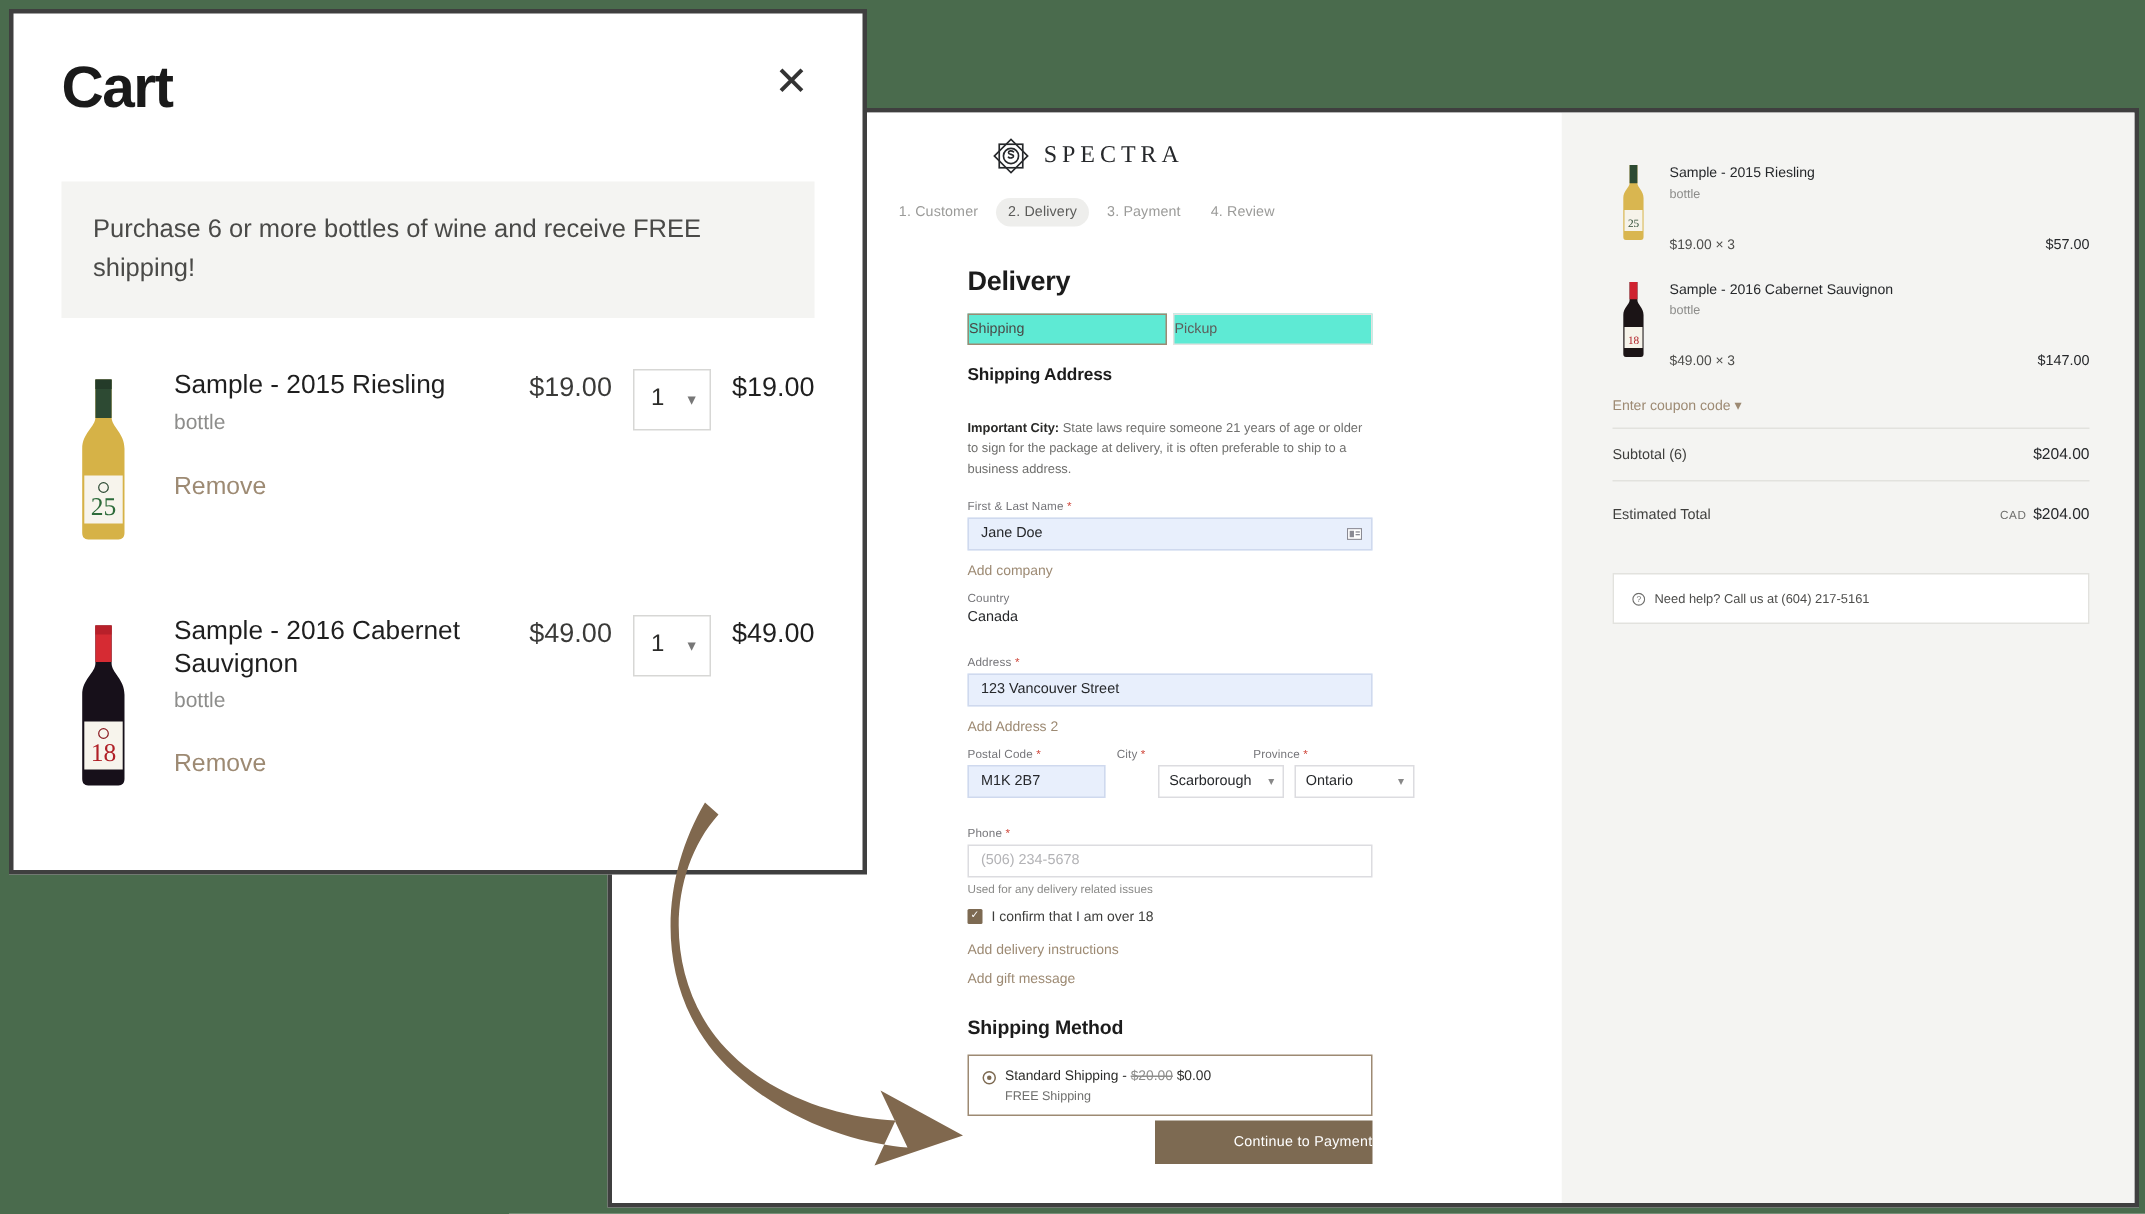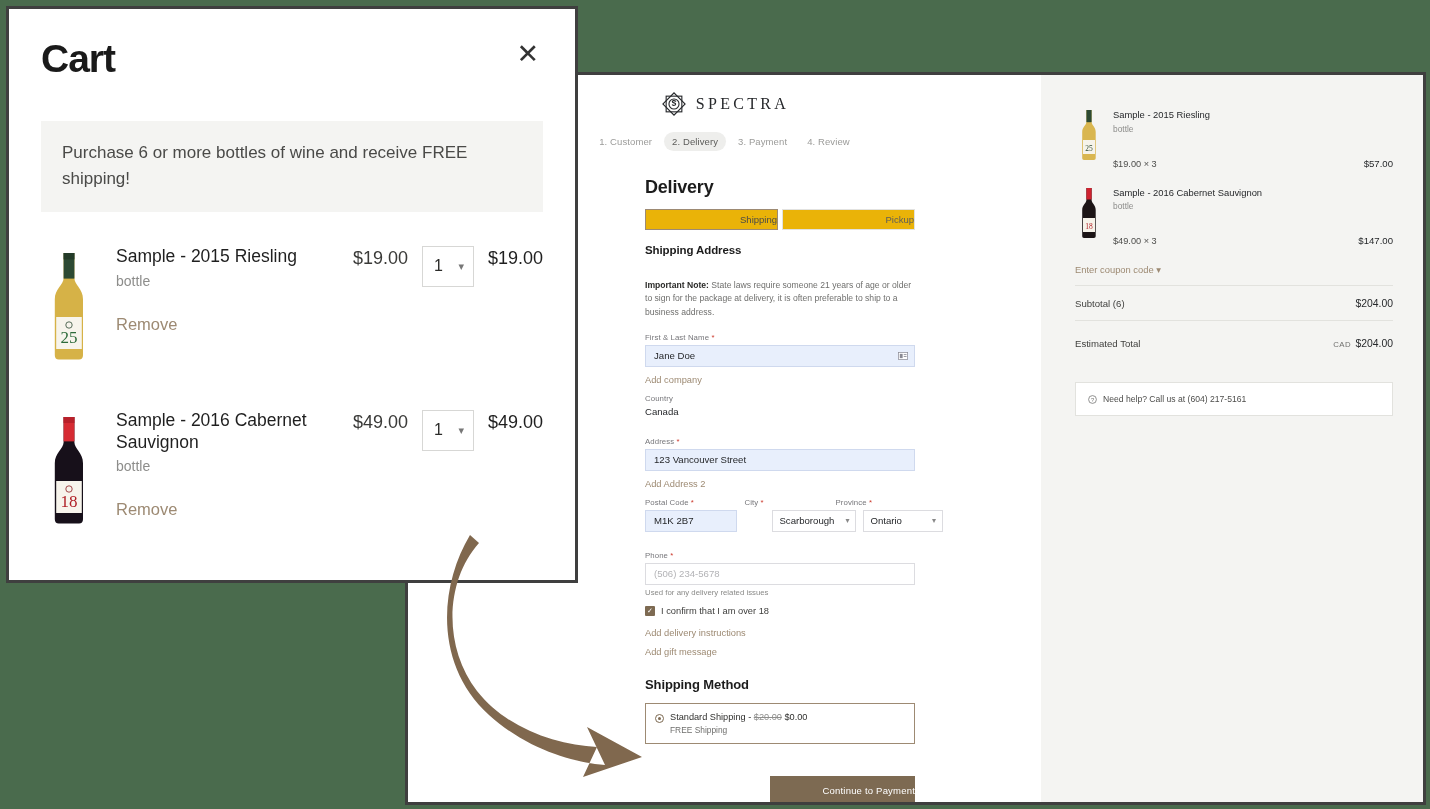--- a/index.html
+++ b/index.html
@@ -62,22 +62,22 @@
   }
   h3.sub-title {
     font-size: 11.5px; color: #1c1c1c; font-weight: 700;
     margin-bottom: 23px; letter-spacing: -.1px;
   }
 
   .seg {
     display: flex; gap: 4px; margin-bottom: 14px;
   }
   .seg-btn {
-    flex: 1; height: 21px; line-height: 20px; text-align: right;
-    font-size: 9.5px; color: #5d5d5b; background: #eab308;
+    flex: 1; height: 21px; line-height: 20px; text-align: left;
+    font-size: 9.5px; color: #5d5d5b; background: #5eead4;
     border: 1px solid #e2e2e0; cursor: pointer;
   }
   .seg-btn.active { border: 1px solid #9d8a73; color: #4a4a48; }
 
   .note {
     font-size: 8.6px; line-height: 1.55; color: #6f6f6d;
     margin-bottom: 14px;
   }
   .note b { color: #2a2a28; font-weight: 700; }
 
@@ -121,21 +121,21 @@
 
   .check-row { display: flex; align-items: center; gap: 6px; margin-bottom: 12px; }
   .checkbox {
     width: 10px; height: 10px; background: #7d6a52; border-radius: 1px;
     display: flex; align-items: center; justify-content: center;
     color: #fff; font-size: 7px; line-height: 1;
   }
   .check-label { font-size: 9.3px; color: #3d3d3b; }
 
   .ship-opt {
-    border: 1px solid #9d8a73; padding: 8px 9px; margin-bottom: 32px;
+    border: 1px solid #9d8a73; padding: 8px 9px; margin-bottom: 3px;
   }
   .ship-opt-line { display: flex; align-items: flex-start; gap: 6px; }
   .radio {
     width: 9px; height: 9px; border: 1px solid #7d6a52; border-radius: 50%;
     margin-top: 2px; flex: none; position: relative;
   }
   .radio::after {
     content: ""; position: absolute; inset: 1.6px;
     background: #7d6a52; border-radius: 50%;
   }
@@ -250,21 +250,21 @@
 
         <h2 class="section-title">Delivery</h2>
 
         <div class="seg">
           <div class="seg-btn active">Shipping</div>
           <div class="seg-btn">Pickup</div>
         </div>
 
         <h3 class="sub-title">Shipping Address</h3>
 
-        <p class="note"><b>Important Note:</b><span> State laws require someone 21 years of age or older to sign for the package at delivery, it is often preferable to ship to a business address.</span></p>
+        <p class="note"><b>Important City:</b><span> State laws require someone 21 years of age or older to sign for the package at delivery, it is often preferable to ship to a business address.</span></p>
 
         <div class="field">
           <label class="field-label"><span>First &amp; Last Name</span> <span class="req">*</span></label>
           <div class="input filled">
             <span>Jane Doe</span>
             <svg class="autofill-icon" viewBox="0 0 14 11">
               <rect x="0.5" y="0.5" width="13" height="10" fill="#fff" stroke="#8a8a93"></rect>
               <rect x="2.5" y="2.5" width="4" height="6" fill="#8a8a93"></rect>
               <rect x="8" y="3" width="4" height="1.2" fill="#8a8a93"></rect>
               <rect x="8" y="5.5" width="4" height="1.2" fill="#8a8a93"></rect>

